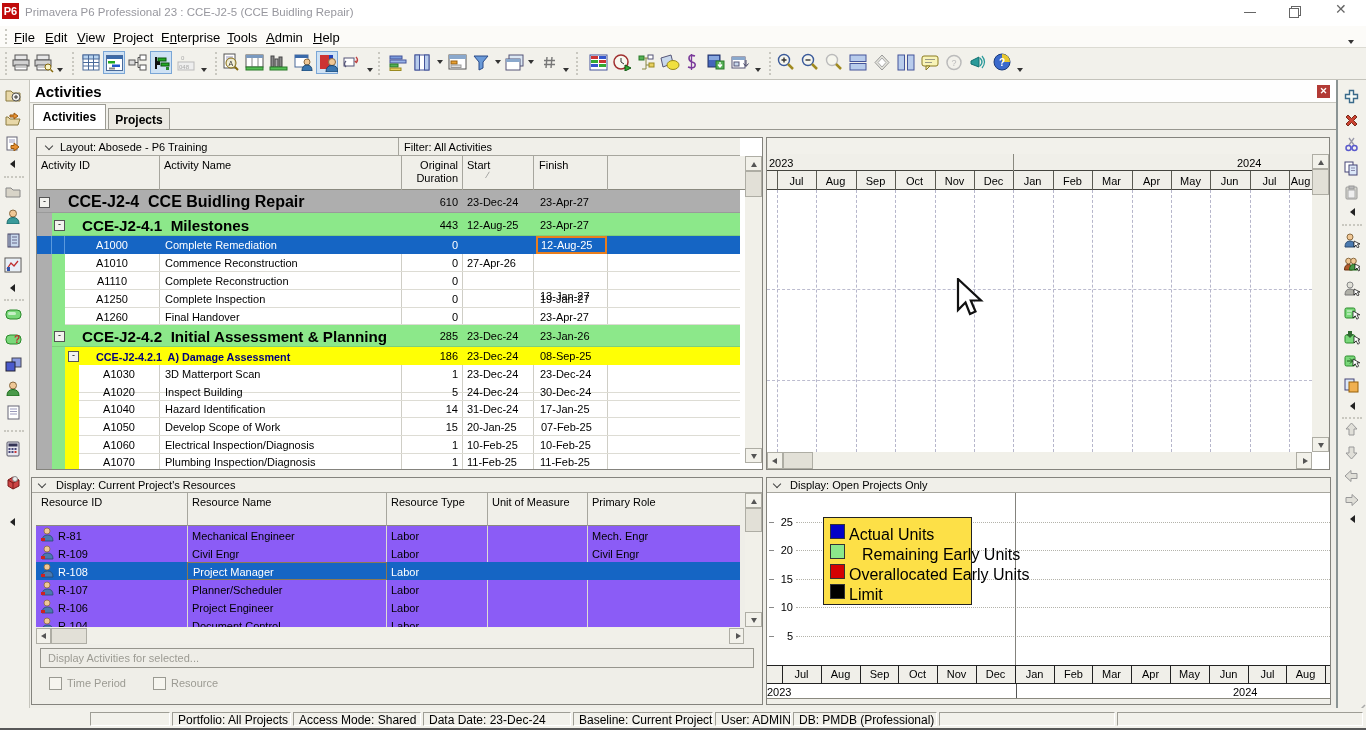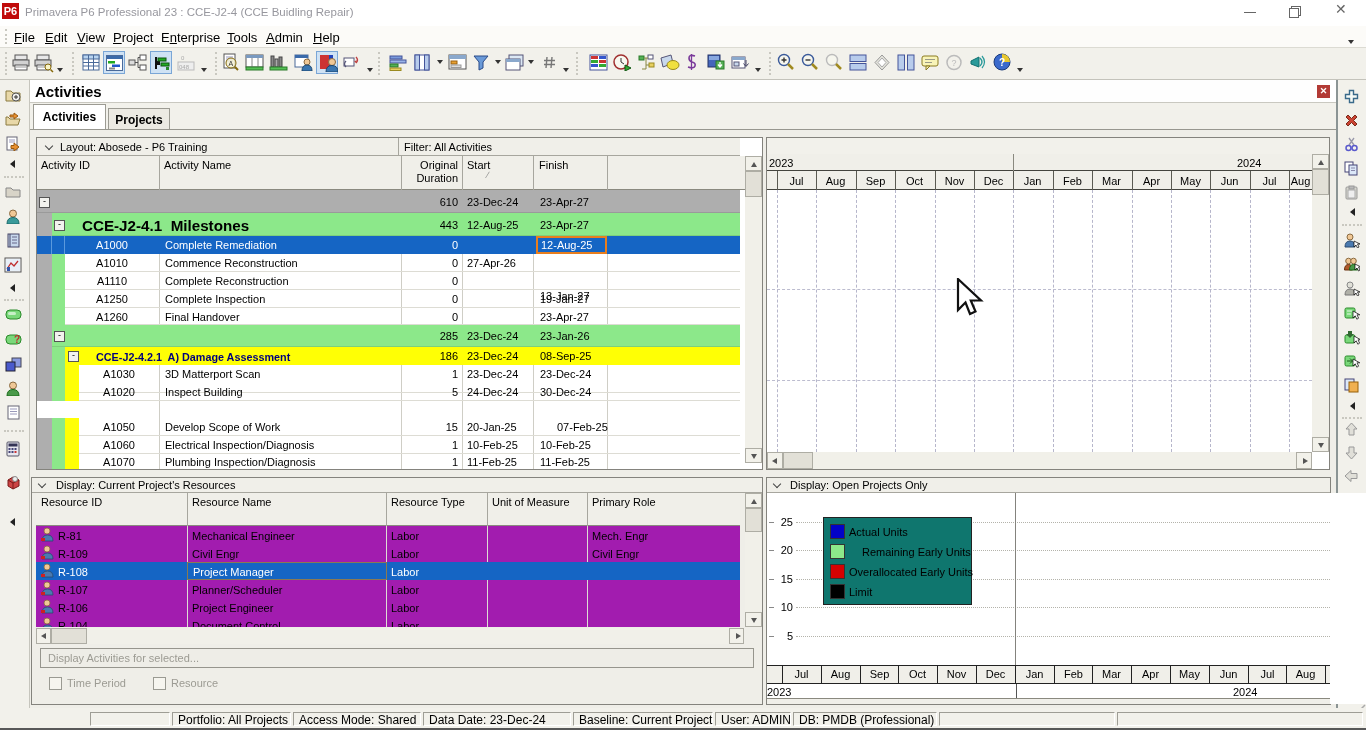--- a/index.html
+++ b/index.html
@@ -22,21 +22,21 @@
 .mtick{position:absolute;top:171px;height:19px;border-left:1px solid #5a5a52;}
 .gmv{position:absolute;top:190px;height:262px;border-left:1px dashed #b6b6cb;width:0;}
 .cb{position:absolute;width:11px;height:11px;border:1px solid #9a9a92;background:#f6f5ef;}
 </style>
 </head>
 <body>
 <div id="app">
 
 <div class="ab" style="left:0;top:0;width:1366px;height:26px;background:#ffffff;"></div>
 <div class="ab" style="left:2px;top:3px;width:17px;height:16px;background:#c00a0a;color:#fff;font-weight:bold;font-size:11px;text-align:center;line-height:16px;">P6</div>
-<div class="ab" style="left:25px;top:6px;font-size:11.5px;color:#97979e;">Primavera P6 Professional 23 : CCE-J2-4 (CCE Buidling Repair)</div>
+<div class="ab" style="left:25px;top:6px;font-size:11.5px;color:#97979e;">Primavera P6 Professional 23 : CCE-J2-5 (CCE Buidling Repair)</div>
 <div class="ab" style="left:1244px;top:12px;width:12px;height:1px;background:#666;"></div>
 <div class="ab" style="left:1291px;top:6px;width:8px;height:8px;border:1px solid #666;"></div>
 <div class="ab" style="left:1289px;top:8px;width:8px;height:8px;border:1px solid #666;background:#fff;"></div>
 <div class="ab" style="left:1335px;top:3px;width:13px;height:13px;font-size:14px;color:#666;line-height:13px;">✕</div>
 
 <div class="ab" style="left:0;top:26px;width:1366px;height:21px;background:#fcfbf8;"></div>
 <div class="ab vsep" style="left:5px;top:29px;height:15px;border-left:2px dotted #c9c8c0;"></div>
 <div class="ab" style="left:14px;top:30px;font-size:13px;"><u>F</u>ile</div>
 <div class="ab" style="left:45px;top:30px;font-size:13px;"><u>E</u>dit</div>
 <div class="ab" style="left:77px;top:30px;font-size:13px;"><u>V</u>iew</div>
@@ -471,20 +471,21 @@
 <div id="acttable" class="ab" style="left:37px;top:190px;width:703px;height:279px;overflow:hidden;background:#fff;">
 
 <div class="ab" style="left:122px;top:0;width:1px;height:279px;background:#cfcec6;"></div>
 <div class="ab" style="left:364px;top:0;width:1px;height:279px;background:#cfcec6;"></div>
 <div class="ab" style="left:425px;top:0;width:1px;height:279px;background:#cfcec6;"></div>
 <div class="ab" style="left:496px;top:0;width:1px;height:279px;background:#cfcec6;"></div>
 <div class="ab" style="left:570px;top:0;width:1px;height:279px;background:#cfcec6;"></div>
 
 <div class="ab" style="left:0;top:0;width:703px;height:23px;background:#aeaeae;border-bottom:1px solid #9a9a9a;box-sizing:border-box;">
  <div class="ab" style="left:2px;top:7px;width:9px;height:9px;background:#f2f2ee;border:1px solid #555;line-height:7px;font-size:9px;text-align:center;">-</div>
+ <div class="ab" style="left:31px;top:3px;font-size:16px;font-weight:bold;white-space:nowrap;">CCE-J2-4&nbsp; CCE Buidling Repair</div>
  <div class="ab cell" style="left:366px;top:6px;width:55px;text-align:right;">610</div>
  <div class="ab" style="left:430px;top:6px;">23-Dec-24</div>
  <div class="ab" style="left:503px;top:6px;">23-Apr-27</div>
 </div>
 
 <div class="ab" style="left:0;top:23px;width:703px;height:23px;background:#8ce88a;border-bottom:1px solid #7ed07c;box-sizing:border-box;">
  <div class="ab" style="left:0;top:0;width:15px;height:23px;background:#aeaeae;"></div>
  <div class="ab" style="left:17px;top:7px;width:9px;height:9px;background:#f2f2ee;border:1px solid #555;line-height:7px;font-size:9px;text-align:center;">-</div>
  <div class="ab" style="left:45px;top:4px;font-size:15.2px;font-weight:bold;white-space:nowrap;">CCE-J2-4.1&nbsp; Milestones</div>
  <div class="ab cell" style="left:366px;top:6px;width:55px;text-align:right;">443</div>
@@ -532,20 +533,21 @@
  <div class="ab" style="left:15px;top:0;width:13px;height:17px;background:#8ce88a;"></div>
  <div class="ab cell" style="left:28px;top:3px;width:94px;text-align:center;">A1260</div>
  <div class="ab" style="left:128px;top:3px;">Final Handover</div>
  <div class="ab cell" style="left:366px;top:3px;width:55px;text-align:right;">0</div>
  <div class="ab" style="left:503px;top:3px;">23-Apr-27</div>
 </div>
 
 <div class="ab" style="left:0;top:135px;width:703px;height:22px;background:#8ce88a;border-bottom:1px solid #7ed07c;box-sizing:border-box;">
  <div class="ab" style="left:0;top:0;width:15px;height:22px;background:#aeaeae;"></div>
  <div class="ab" style="left:17px;top:6px;width:9px;height:9px;background:#f2f2ee;border:1px solid #555;line-height:7px;font-size:9px;text-align:center;">-</div>
+ <div class="ab" style="left:45px;top:3px;font-size:15.2px;font-weight:bold;white-space:nowrap;">CCE-J2-4.2&nbsp; Initial Assessment &amp; Planning</div>
  <div class="ab cell" style="left:366px;top:5px;width:55px;text-align:right;">285</div>
  <div class="ab" style="left:430px;top:5px;">23-Dec-24</div>
  <div class="ab" style="left:503px;top:5px;">23-Jan-26</div>
 </div>
 
 <div class="ab" style="left:0;top:157px;width:703px;height:18px;background:#ffff05;color:#00007e;">
  <div class="ab" style="left:0;top:0;width:15px;height:18px;background:#aeaeae;"></div>
  <div class="ab" style="left:15px;top:0;width:13px;height:18px;background:#8ce88a;"></div>
  <div class="ab" style="left:31px;top:4px;width:9px;height:9px;background:#f2f2ee;border:1px solid #555;line-height:7px;font-size:9px;text-align:center;color:#000;">-</div>
  <div class="ab" style="left:59px;top:4px;font-size:10.8px;font-weight:bold;white-space:nowrap;">CCE-J2-4.2.1&nbsp; A) Damage Assessment</div>
@@ -567,29 +569,39 @@
 <div class="ab" style="left:0;top:193px;width:703px;height:18px;border-bottom:1px solid #dddcd4;box-sizing:border-box;">
  <div class="ab" style="left:0;top:0;width:15px;height:18px;background:#aeaeae;"></div>
  <div class="ab" style="left:15px;top:0;width:13px;height:18px;background:#8ce88a;"></div>
  <div class="ab" style="left:28px;top:0;width:14px;height:18px;background:#ffff05;"></div>
  <div class="ab cell" style="left:42px;top:3px;width:80px;text-align:center;">A1020</div>
  <div class="ab" style="left:128px;top:3px;">Inspect Building</div>
  <div class="ab cell" style="left:366px;top:3px;width:55px;text-align:right;">5</div>
  <div class="ab" style="left:430px;top:3px;">24-Dec-24</div>
  <div class="ab" style="left:503px;top:3px;">30-Dec-24</div>
 </div>
+<div class="ab" style="left:0;top:211px;width:703px;height:17px;border-bottom:1px solid #dddcd4;box-sizing:border-box;">
+ <div class="ab" style="left:0;top:0;width:15px;height:17px;background:#aeaeae;"></div>
+ <div class="ab" style="left:15px;top:0;width:13px;height:17px;background:#8ce88a;"></div>
+ <div class="ab" style="left:28px;top:0;width:14px;height:17px;background:#ffff05;"></div>
+ <div class="ab cell" style="left:42px;top:2px;width:80px;text-align:center;">A1040</div>
+ <div class="ab" style="left:128px;top:2px;">Hazard Identification</div>
+ <div class="ab cell" style="left:366px;top:2px;width:55px;text-align:right;">14</div>
+ <div class="ab" style="left:430px;top:2px;">31-Dec-24</div>
+ <div class="ab" style="left:503px;top:2px;">17-Jan-25</div>
+</div>
 <div class="ab" style="left:0;top:228px;width:703px;height:18px;border-bottom:1px solid #dddcd4;box-sizing:border-box;">
  <div class="ab" style="left:0;top:0;width:15px;height:18px;background:#aeaeae;"></div>
  <div class="ab" style="left:15px;top:0;width:13px;height:18px;background:#8ce88a;"></div>
  <div class="ab" style="left:28px;top:0;width:14px;height:18px;background:#ffff05;"></div>
  <div class="ab cell" style="left:42px;top:3px;width:80px;text-align:center;">A1050</div>
  <div class="ab" style="left:128px;top:3px;">Develop Scope of Work</div>
  <div class="ab cell" style="left:366px;top:3px;width:55px;text-align:right;">15</div>
  <div class="ab" style="left:430px;top:3px;">20-Jan-25</div>
- <div class="ab" style="left:520px;top:3px;">07-Feb-25</div>
+ <div class="ab" style="left:504px;top:3px;">07-Feb-25</div>
 </div>
 <div class="ab" style="left:0;top:246px;width:703px;height:18px;border-bottom:1px solid #dddcd4;box-sizing:border-box;">
  <div class="ab" style="left:0;top:0;width:15px;height:18px;background:#aeaeae;"></div>
  <div class="ab" style="left:15px;top:0;width:13px;height:18px;background:#8ce88a;"></div>
  <div class="ab" style="left:28px;top:0;width:14px;height:18px;background:#ffff05;"></div>
  <div class="ab cell" style="left:42px;top:3px;width:80px;text-align:center;">A1060</div>
  <div class="ab" style="left:128px;top:3px;">Electrical Inspection/Diagnosis</div>
  <div class="ab cell" style="left:366px;top:3px;width:55px;text-align:right;">1</div>
  <div class="ab" style="left:430px;top:3px;">10-Feb-25</div>
  <div class="ab" style="left:503px;top:3px;">10-Feb-25</div>
@@ -700,21 +712,21 @@
 <div class="ab" style="left:187px;top:493px;width:1px;height:33px;background:#a7a69e;"></div>
 <div class="ab" style="left:386px;top:493px;width:1px;height:33px;background:#a7a69e;"></div>
 <div class="ab" style="left:487px;top:493px;width:1px;height:33px;background:#a7a69e;"></div>
 <div class="ab" style="left:587px;top:493px;width:1px;height:33px;background:#a7a69e;"></div>
 <div class="ab" style="left:41px;top:496px;">Resource ID</div>
 <div class="ab" style="left:192px;top:496px;">Resource Name</div>
 <div class="ab" style="left:391px;top:496px;">Resource Type</div>
 <div class="ab" style="left:492px;top:496px;">Unit of Measure</div>
 <div class="ab" style="left:592px;top:496px;">Primary Role</div>
 
-<div id="resrows" class="ab" style="left:36px;top:526px;width:704px;height:101px;overflow:hidden;background:#a21caf;">
+<div id="resrows" class="ab" style="left:36px;top:526px;width:704px;height:101px;overflow:hidden;background:#8b5cf6;">
 <div class="ab" style="left:151px;top:0;width:1px;height:101px;background:#dddcd4;"></div>
 <div class="ab" style="left:350px;top:0;width:1px;height:101px;background:#dddcd4;"></div>
 <div class="ab" style="left:451px;top:0;width:1px;height:101px;background:#dddcd4;"></div>
 <div class="ab" style="left:551px;top:0;width:1px;height:101px;background:#dddcd4;"></div>
 <div class="ab" style="left:0;top:0px;width:704px;height:18px;">
 <svg class="ab" style="left:4px;top:1px;" width="15" height="15" viewBox="0 0 15 15">
 <circle cx="7" cy="4" r="3" fill="#f0c896" stroke="#8a6a40" stroke-width="0.8"></circle>
 <path d="M2 14 Q2 8 7.5 8 Q13 8 13 14 Z" fill="#4a7ab0" stroke="#2a4a70" stroke-width="0.8"></path>
 <rect x="1" y="11" width="4" height="3" fill="#cc2222"></rect>
 </svg>
@@ -800,40 +812,40 @@
 <div class="ab" style="left:48px;top:652px;color:#9c9b93;font-size:11px;">Display Activities for selected...</div>
 <div class="cb" style="left:49px;top:677px;"></div>
 <div class="ab" style="left:67px;top:677px;color:#9c9b93;font-size:11px;">Time Period</div>
 <div class="cb" style="left:153px;top:677px;"></div>
 <div class="ab" style="left:171px;top:677px;color:#9c9b93;font-size:11px;">Resource</div>
 
 <div class="ab" style="left:766px;top:477px;width:565px;height:228px;background:#fff;border:1px solid #84837d;box-sizing:border-box;"></div>
 <div class="ab bar" style="left:767px;top:478px;width:563px;height:15px;border-bottom:1px solid #a7a69e;box-sizing:border-box;"></div>
 <div class="chev" style="left:774px;top:481px;"></div>
 <div class="ab" style="left:790px;top:479px;font-size:11px;">Display: Open Projects Only</div>
-<div id="chart" class="ab" style="left:767px;top:493px;width:563px;height:211px;background:#fff;overflow:hidden;padding-left:36px;">
+<div id="chart" class="ab" style="left:767px;top:493px;width:563px;height:211px;background:#fff;overflow:hidden;">
 
 <div class="ab cell" style="left:8px;top:23px;width:18px;text-align:right;">25</div>
 <div class="ab cell" style="left:8px;top:51px;width:18px;text-align:right;">20</div>
 <div class="ab cell" style="left:8px;top:80px;width:18px;text-align:right;">15</div>
 <div class="ab cell" style="left:8px;top:108px;width:18px;text-align:right;">10</div>
 <div class="ab cell" style="left:8px;top:137px;width:18px;text-align:right;">5</div>
 <div class="ab" style="left:2px;top:29px;width:5px;border-top:1px solid #888;"></div>
 <div class="ab" style="left:2px;top:57px;width:5px;border-top:1px solid #888;"></div>
 <div class="ab" style="left:2px;top:86px;width:5px;border-top:1px solid #888;"></div>
 <div class="ab" style="left:2px;top:114px;width:5px;border-top:1px solid #888;"></div>
 <div class="ab" style="left:2px;top:143px;width:5px;border-top:1px solid #888;"></div>
 <div class="ab" style="left:29px;top:29px;width:534px;border-top:1px dotted #b4b3ab;"></div>
 <div class="ab" style="left:29px;top:57px;width:534px;border-top:1px dotted #b4b3ab;"></div>
 <div class="ab" style="left:29px;top:86px;width:534px;border-top:1px dotted #b4b3ab;"></div>
 <div class="ab" style="left:29px;top:114px;width:534px;border-top:1px dotted #b4b3ab;"></div>
 <div class="ab" style="left:29px;top:143px;width:534px;border-top:1px dotted #b4b3ab;"></div>
 <div class="ab" style="left:248px;top:0;width:1px;height:172px;background:#84837d;"></div>
 
-<div class="ab" style="left:56px;top:24px;width:147px;height:86px;background:#0f766e;border:1px solid #222;font-size:11px;white-space:nowrap;">
+<div class="ab" style="left:56px;top:24px;width:147px;height:86px;background:#fde047;border:1px solid #222;font-size:16px;white-space:nowrap;">
  <div class="ab" style="left:6px;top:6px;width:13px;height:13px;background:#0202c8;border:1px solid #333;"></div>
  <div class="ab" style="left:25px;top:8px;">Actual Units</div>
  <div class="ab" style="left:6px;top:26px;width:13px;height:13px;background:#8ce88a;border:1px solid #333;"></div>
  <div class="ab" style="left:38px;top:28px;">Remaining Early Units</div>
  <div class="ab" style="left:6px;top:46px;width:13px;height:13px;background:#d40202;border:1px solid #333;"></div>
  <div class="ab" style="left:25px;top:48px;">Overallocated Early Units</div>
  <div class="ab" style="left:6px;top:66px;width:13px;height:13px;background:#000;border:1px solid #333;"></div>
  <div class="ab" style="left:25px;top:68px;">Limit</div>
 </div>
 

